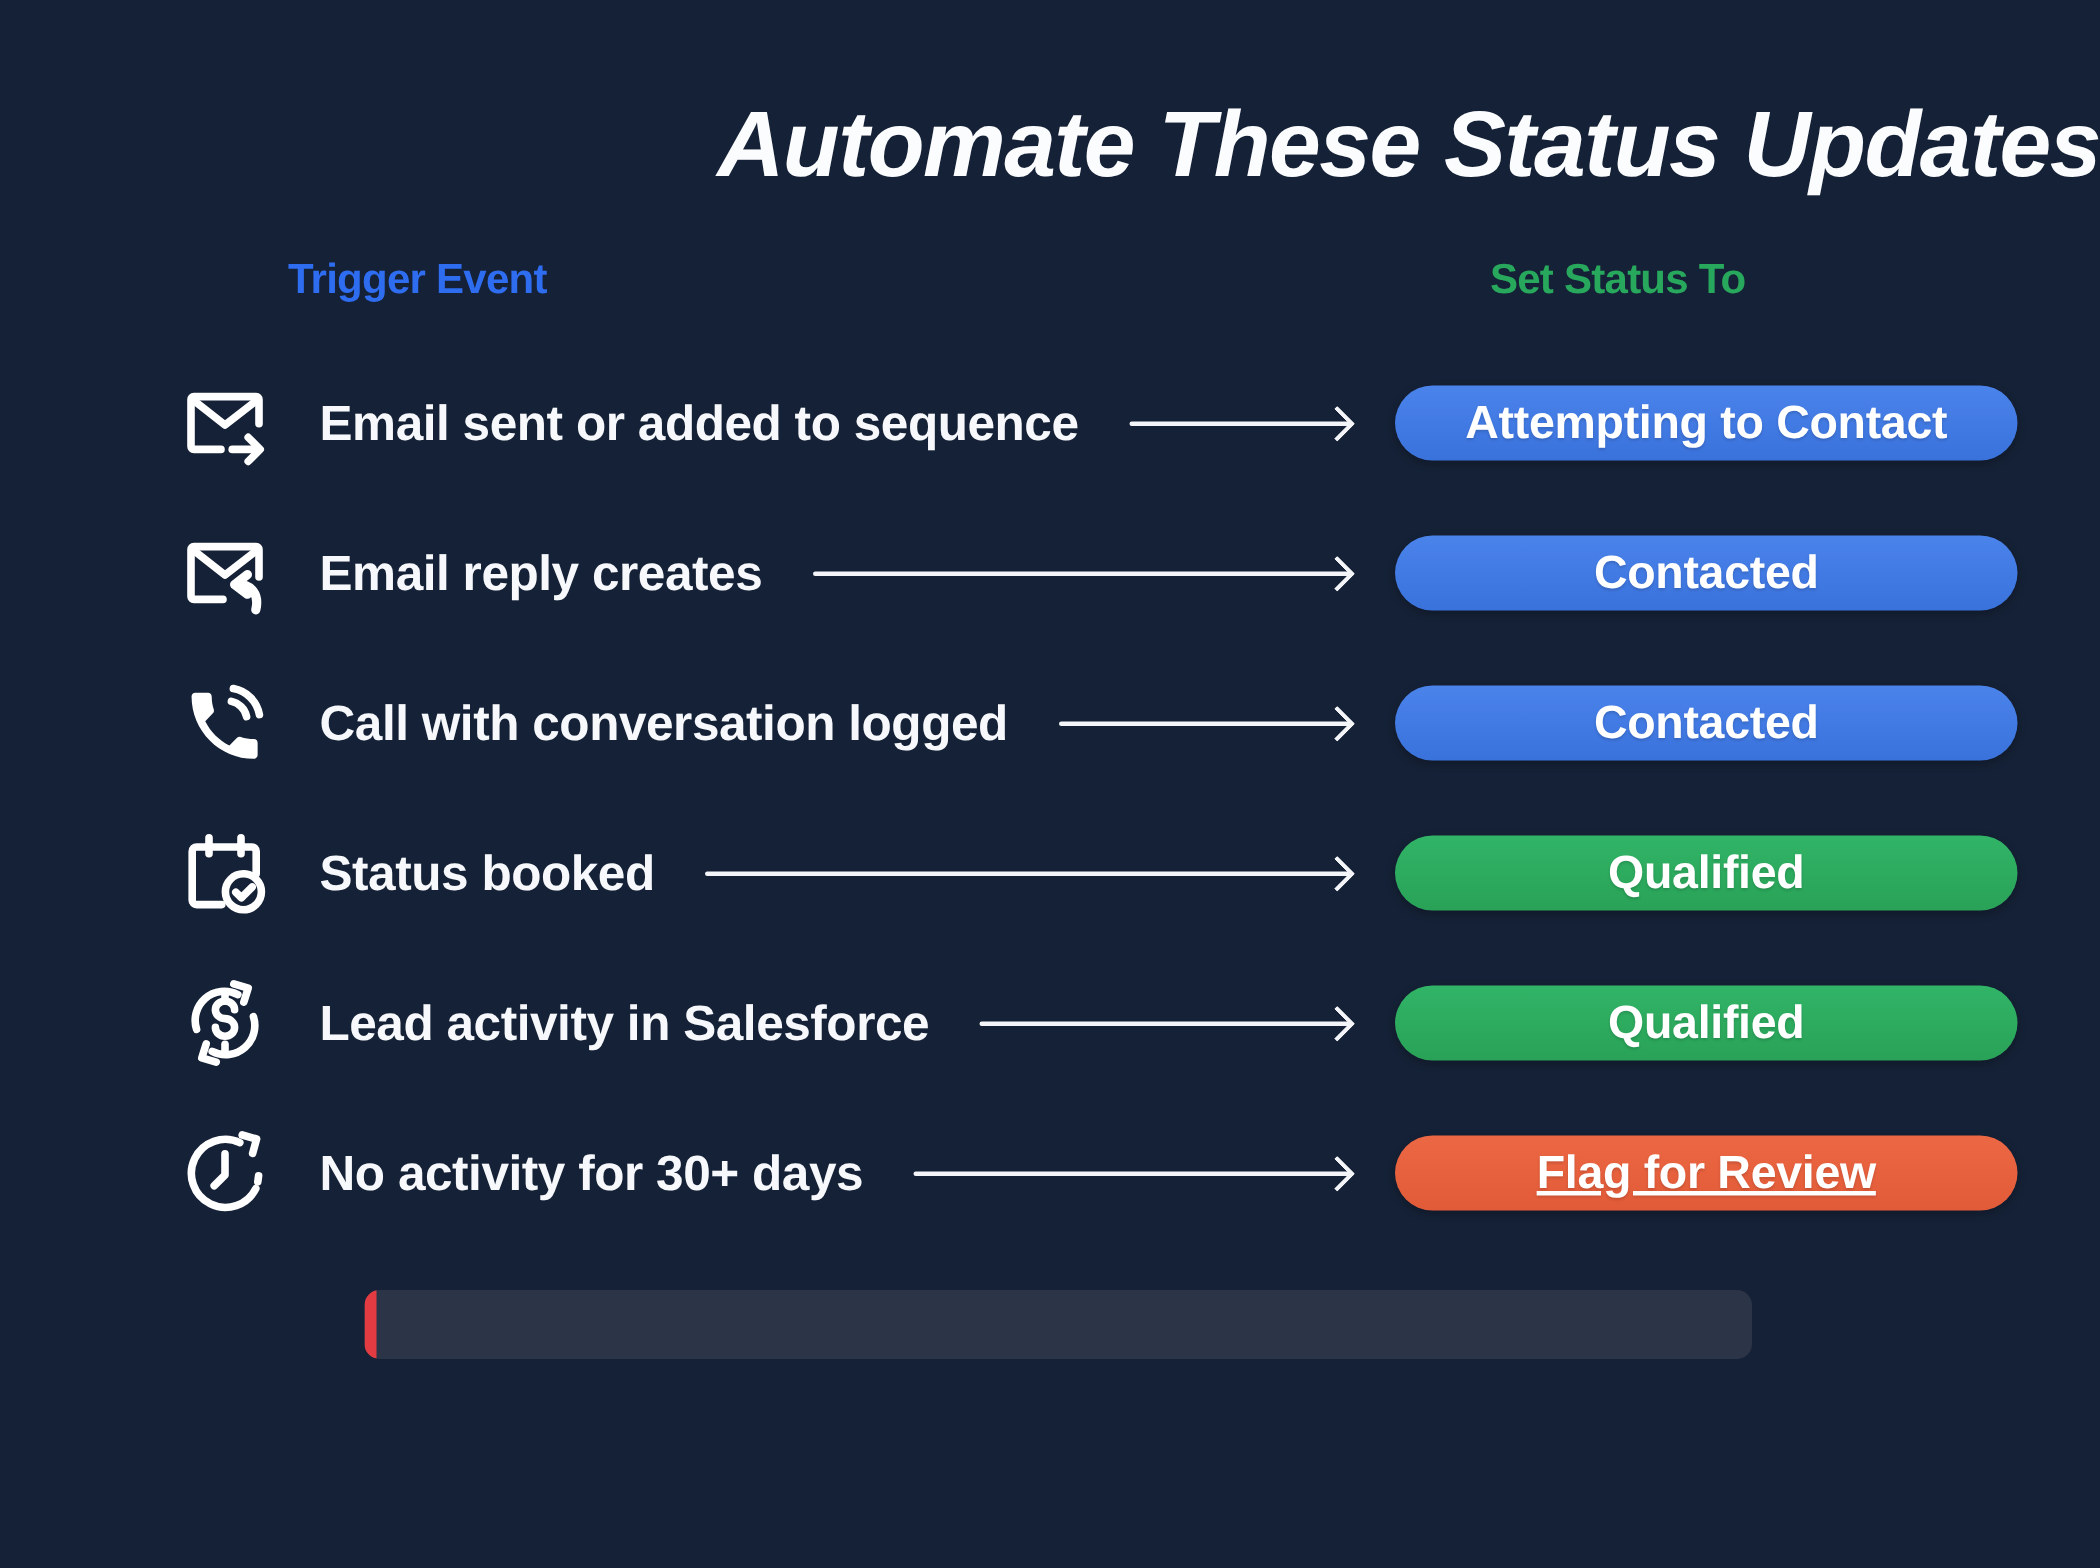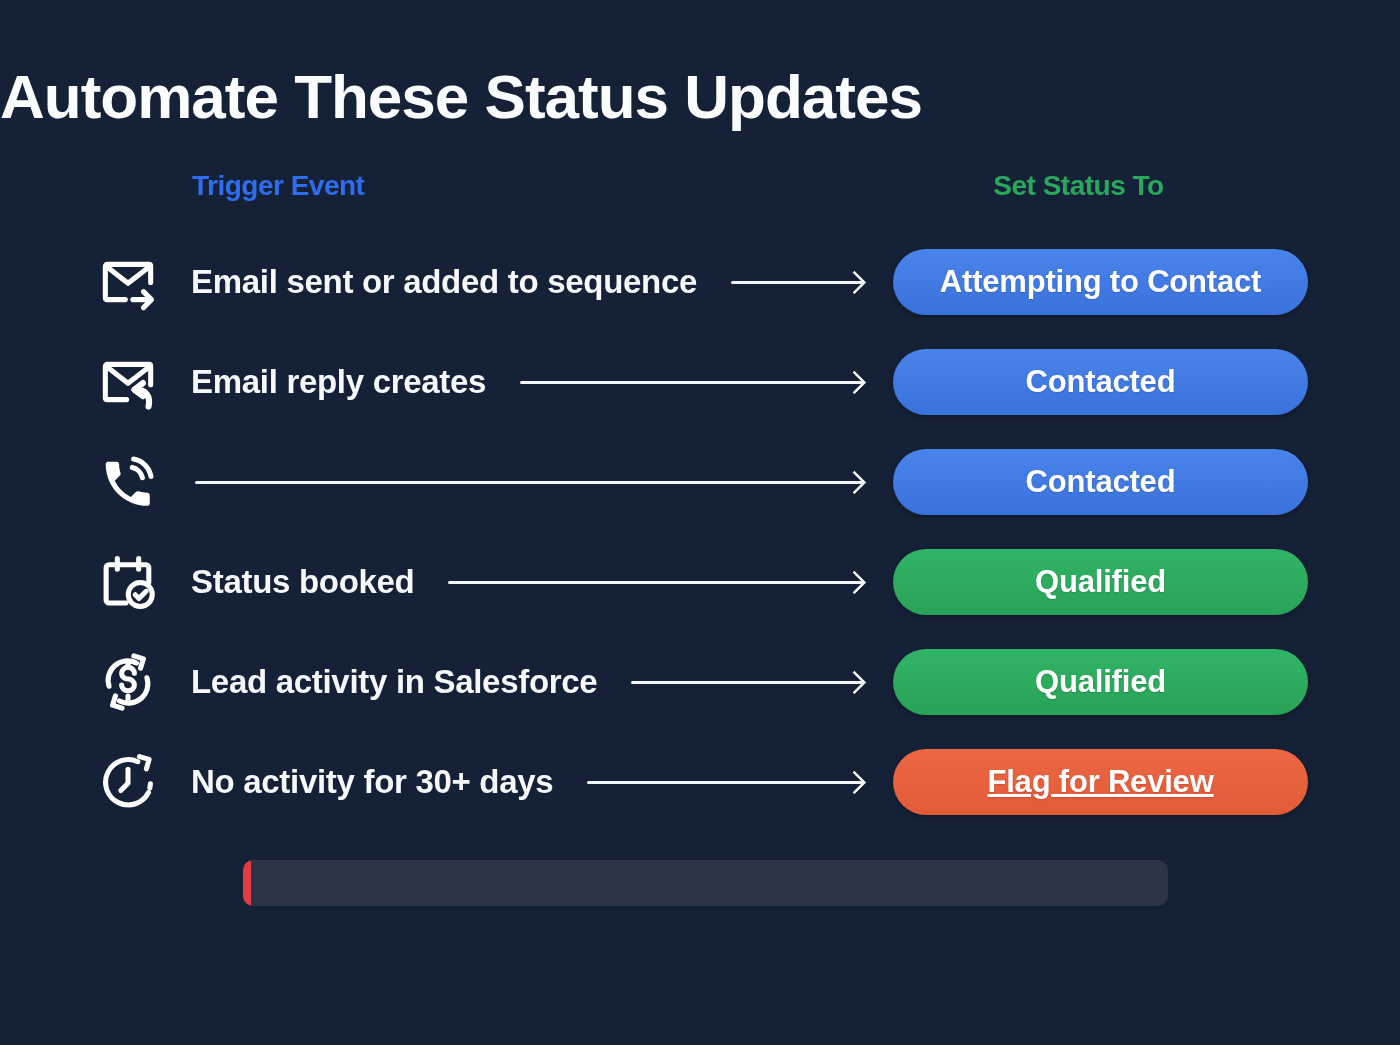--- a/index.html
+++ b/index.html
@@ -8,42 +8,44 @@
     position:relative;
     width:1400px; height:1045px;
     margin:0 auto;
     background:#152136;
     font-family:"Liberation Sans", sans-serif;
     overflow:hidden;
     color:#f5f7fa;
   }
   .title {
     padding-top:60px;
-    text-align:left;
+    text-align:right;
     font-size:62px;
     font-weight:bold;
     letter-spacing:-1px;
     color:#fbfcfe;
     line-height:74px;
+    font-style:italic;
   }
   .col-headers {
     position:relative;
     margin-top:36px;
     height:50px;
   }
   .col-header { font-size:28px; font-weight:bold; letter-spacing:-0.5px; }
   .col-header.trigger { position:absolute; left:192px; top:0; color:#2e6cf0; }
   .col-header.status  { position:absolute; left:871px; width:415px; top:0; text-align:center; color:#28a85c; }
   .rows { margin-top:12px; }
   .row {
     display:flex;
     align-items:center;
     height:100px;
     padding-left:95px;
-    padding-right:92px;
+    padding-right:55px;
+    margin-left:22px;
   }
   .icon-box {
     width:66px; height:66px;
     flex:0 0 66px;
     display:flex; align-items:center; justify-content:center;
   }
   .icon-box svg { width:64px; height:64px; display:block; }
   .trigger-label {
     margin-left:30px;
     font-size:33px;
@@ -65,21 +67,21 @@
     position:absolute;
     right:0px; top:-6.5px;
     width:14px; height:14px;
     border-top:3px solid #f3f5f8;
     border-right:3px solid #f3f5f8;
     transform:rotate(45deg);
     border-radius:1px;
   }
   .pill {
     flex:0 0 415px;
-    width:415px; height:66px;
+    width:415px; height:50px;
     border-radius:33px;
     display:flex; align-items:center; justify-content:center;
     font-size:31px; font-weight:bold;
     letter-spacing:-0.2px;
     color:#ffffff;
     text-shadow:0 1px 2px rgba(0,0,0,0.15);
     box-shadow:0 2px 6px rgba(0,0,0,0.25);
   }
   .pill.blue   { background:linear-gradient(180deg,#4a83ea 0%,#3a72dc 100%); }
   .pill.green  { background:linear-gradient(180deg,#31b467 0%,#29a257 100%); }
@@ -152,20 +154,21 @@
     </div>
 
     <div class="row">
       <div class="icon-box">
         <svg viewBox="0 0 24 24">
           <path class="ic-fill" d="M7.1 11.6c1.3 2.6 3.4 4.7 6 6l1.9-1.9c.25-.25.62-.33.94-.22 1.04.34 2.15.53 3.3.53.5 0 .92.41.92.92v3.1c0 .5-.41.92-.92.92-8.6 0-15.6-7-15.6-15.6 0-.51.41-.92.92-.92h3.2c.5 0 .92.41.92.92 0 1.15.18 2.26.52 3.3.1.32.03.68-.23.94l-1.9 1.98z"></path>
           <path class="ic" d="M13.6 6.6c1.9.4 3.4 1.9 3.8 3.8"></path>
           <path class="ic" d="M14.1 3.4c3.3.6 5.9 3.2 6.5 6.5"></path>
         </svg>
       </div>
+      <div class="trigger-label">Call with conversation logged</div>
       <div class="arrow"></div>
       <div class="pill blue">Contacted</div>
     </div>
 
     <div class="row">
       <div class="icon-box">
         <svg viewBox="0 0 24 24" class="ic">
           <path d="M19.8 12.2V6.6c0-.6-.5-1.1-1.1-1.1H4.9c-.6 0-1.1.5-1.1 1.1v12.2c0 .6.5 1.1 1.1 1.1h6.3"></path>
           <path d="M8 3.2v4"></path>
           <path d="M16 3.2v4"></path>

